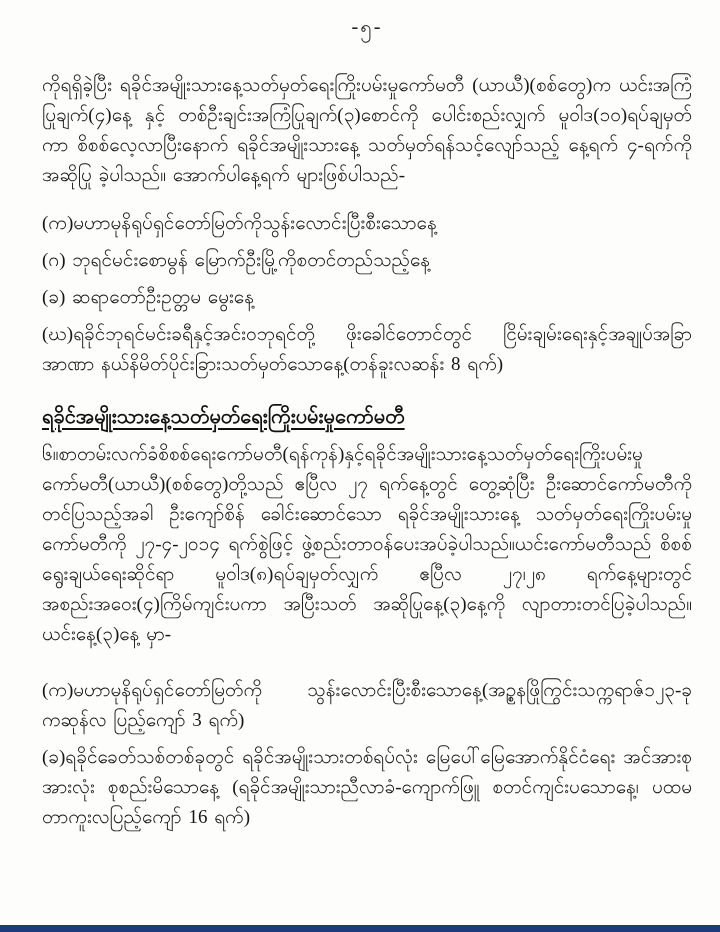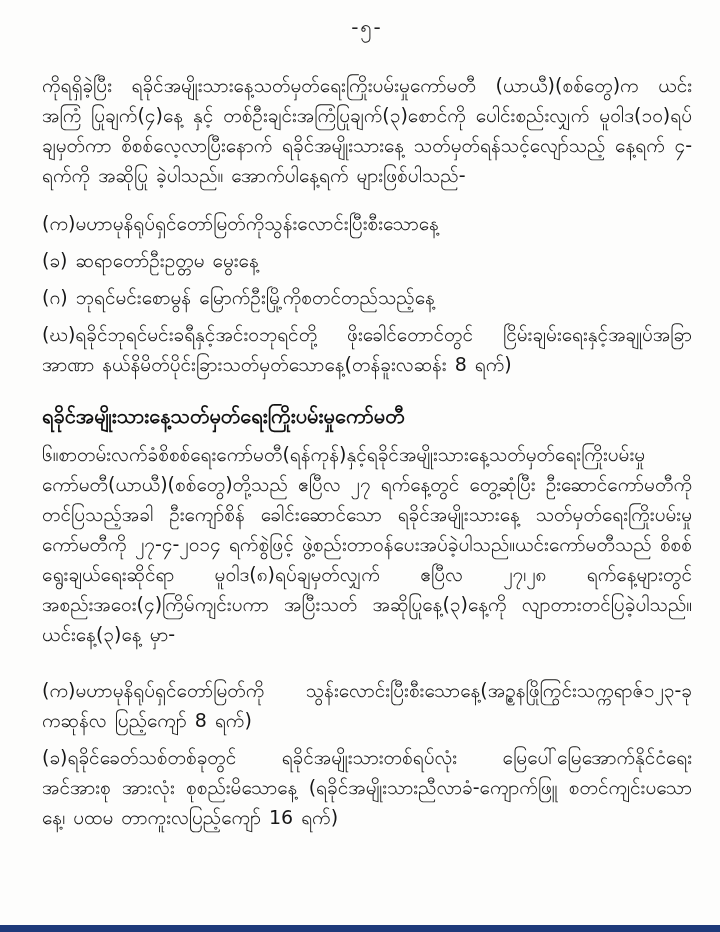--- a/index.html
+++ b/index.html
@@ -25,40 +25,43 @@
     letter-spacing: 2px;
     color: #222;
     margin: 2px 0 0 0;
   }
   .para {
     font-size: 19px;
     line-height: 30px;
     text-align: justify;
     margin: 0;
     word-spacing: 2px;
+    font-family: Liberation Serif, serif;
   }
   .para-intro   { margin-top: 26px; }
   .para-six     { margin-top: 4px; }
   .day-list {
     margin-top: 18px;
+    font-family: Liberation Serif, serif;
   }
   .day-list-2 {
     margin-top: 26px;
   }
   .list-item {
     font-size: 19px;
     line-height: 30px;
     text-align: justify;
     margin: 0 0 7px 0;
     word-spacing: 2px;
   }
   .doc-heading {
     font-size: 20px;
     font-weight: bold;
     margin: 24px 0 6px 0;
+    text-decoration: underline;
     text-decoration-thickness: 2px;
     text-underline-offset: 5px;
     color: #111;
   }
   .bottom-edge-bar {
     position: absolute;
     left: 0;
     right: 0;
     bottom: 0;
     height: 7px;
@@ -69,29 +72,29 @@
 <body>
 
 <div class="page">
 
   <div class="page-number">-၅-</div>
 
   <p class="para para-intro">ကိုရရှိခဲ့ပြီး ရခိုင်အမျိုးသားနေ့သတ်မှတ်ရေးကြိုးပမ်းမှုကော်မတီ (ယာယီ)(စစ်တွေ)က ယင်းအကြံ ပြုချက်(၄)နေ့ နှင့် တစ်ဦးချင်းအကြံပြုချက်(၃)စောင်ကို ပေါင်းစည်းလျှက် မူဝါဒ(၁၀)ရပ်ချမှတ်ကာ စိစစ်လေ့လာပြီးနောက် ရခိုင်အမျိုးသားနေ့ သတ်မှတ်ရန်သင့်လျော်သည့် နေ့ရက် ၄-ရက်ကို အဆိုပြု ခဲ့ပါသည်။ အောက်ပါနေ့ရက် များဖြစ်ပါသည်-</p>
 
   <div class="day-list">
     <div class="list-item">(က)မဟာမုနိရုပ်ရှင်တော်မြတ်ကိုသွန်းလောင်းပြီးစီးသောနေ့</div>
+    <div class="list-item">(ဂ) ဘုရင်မင်းစောမွန် မြောက်ဦးမြို့ကိုစတင်တည်သည့်နေ့</div>
     <div class="list-item">(ခ) ဆရာတော်ဦးဥတ္တမ မွေးနေ့</div>
-    <div class="list-item">(ဂ) ဘုရင်မင်းစောမွန် မြောက်ဦးမြို့ကိုစတင်တည်သည့်နေ့</div>
     <div class="list-item">(ဃ)ရခိုင်ဘုရင်မင်းခရီနှင့်အင်းဝဘုရင်တို့ ဖိုးခေါင်တောင်တွင် ငြိမ်းချမ်းရေးနှင့်အချုပ်အခြာ အာဏာ နယ်နိမိတ်ပိုင်းခြားသတ်မှတ်သောနေ့(တန်ခူးလဆန်း 8 ရက်)</div>
   </div>
 
   <h2 class="doc-heading">ရခိုင်အမျိုးသားနေ့သတ်မှတ်ရေးကြိုးပမ်းမှုကော်မတီ</h2>
 
   <p class="para para-six">၆။စာတမ်းလက်ခံစိစစ်ရေးကော်မတီ(ရန်ကုန်)နှင့်ရခိုင်အမျိုးသားနေ့သတ်မှတ်ရေးကြိုးပမ်းမှုကော်မတီ(ယာယီ)(စစ်တွေ)တို့သည် ဧပြီလ ၂၇ ရက်နေ့တွင် တွေ့ဆုံပြီး ဦးဆောင်ကော်မတီကို တင်ပြသည့်အခါ ဦးကျော်စိန် ခေါင်းဆောင်သော ရခိုင်အမျိုးသားနေ့ သတ်မှတ်ရေးကြိုးပမ်းမှုကော်မတီကို ၂၇-၄-၂၀၁၄ ရက်စွဲဖြင့် ဖွဲ့စည်းတာဝန်ပေးအပ်ခဲ့ပါသည်။ယင်းကော်မတီသည် စိစစ်ရွေးချယ်ရေးဆိုင်ရာ မူဝါဒ(၈)ရပ်ချမှတ်လျှက် ဧပြီလ ၂၇၊၂၈ ရက်နေ့များတွင် အစည်းအဝေး(၄)ကြိမ်ကျင်းပကာ အပြီးသတ် အဆိုပြုနေ့(၃)နေ့ကို လျာတားတင်ပြခဲ့ပါသည်။ ယင်းနေ့(၃)နေ့ မှာ-</p>
 
   <div class="day-list day-list-2">
-    <div class="list-item">(က)မဟာမုနိရုပ်ရှင်တော်မြတ်ကို သွန်းလောင်းပြီးစီးသောနေ့(အဉ္စနဖြိုကြွင်းသက္ကရာဇ်၁၂၃-ခု ကဆုန်လ ပြည့်ကျော် 8 ရက်)</div>
+    <div class="list-item">(က)မဟာမုနိရုပ်ရှင်တော်မြတ်ကို သွန်းလောင်းပြီးစီးသောနေ့(အဉ္စနဖြိုကြွင်းသက္ကရာဇ်၁၂၃-ခု ကဆုန်လ ပြည့်ကျော် 3 ရက်)</div>
     <div class="list-item">(ခ)ရခိုင်ခေတ်သစ်တစ်ခုတွင် ရခိုင်အမျိုးသားတစ်ရပ်လုံး မြေပေါ်မြေအောက်နိုင်ငံရေး အင်အားစု အားလုံး စုစည်းမိသောနေ့ (ရခိုင်အမျိုးသားညီလာခံ-ကျောက်ဖြူ စတင်ကျင်းပသောနေ့၊ ပထမ တာကူးလပြည့်ကျော် 16 ရက်)</div>
   </div>
 
   <div class="bottom-edge-bar" style="background: rgb(30, 58, 122);"></div>
 
 </div>
 
 </body></html>

